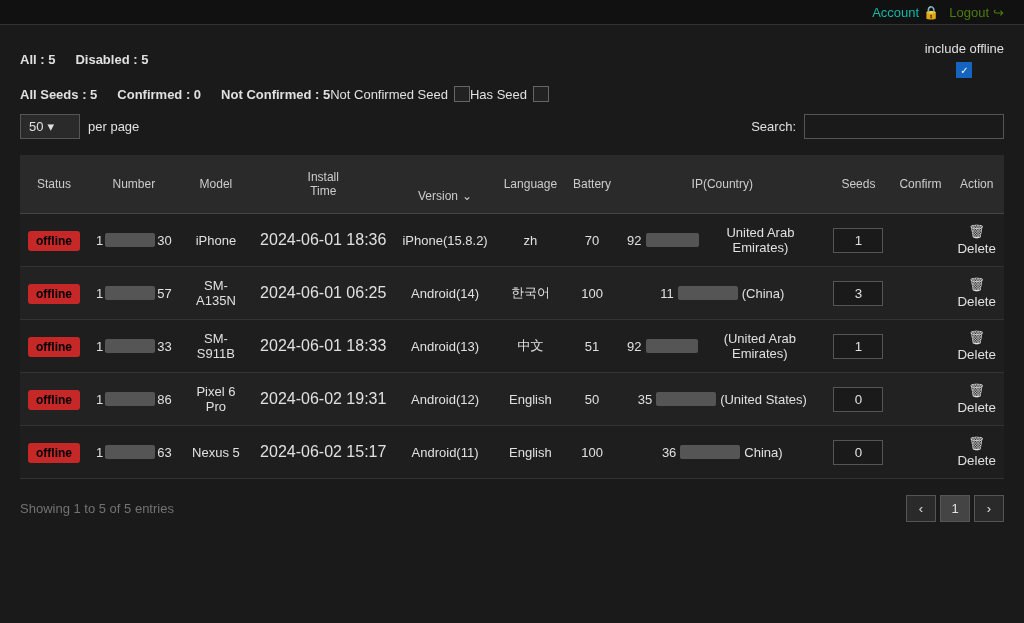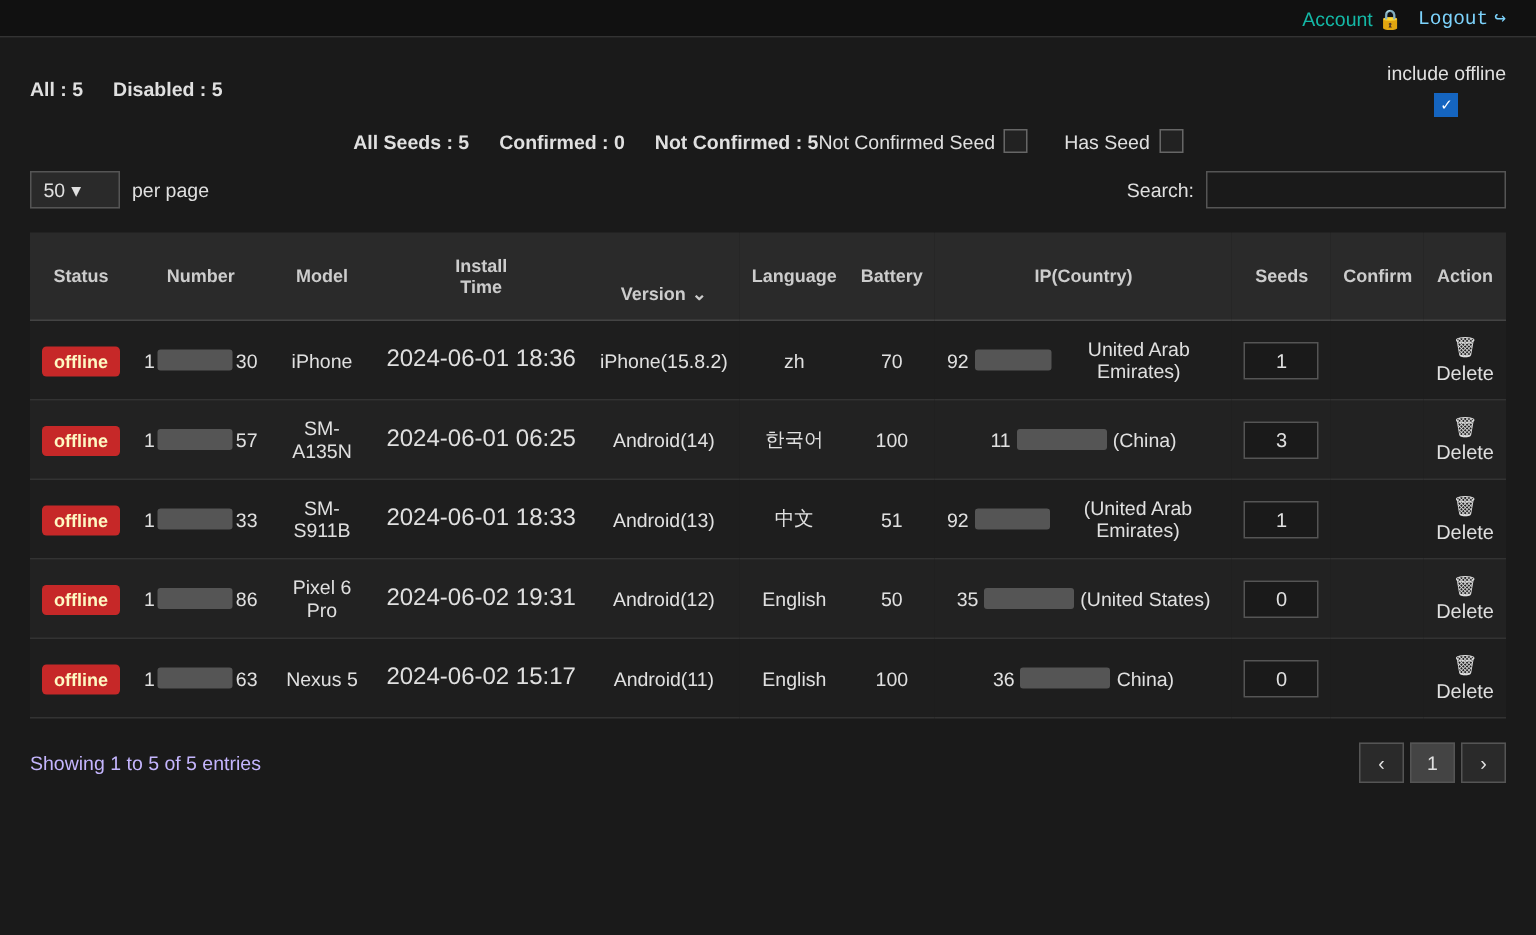--- a/index.html
+++ b/index.html
@@ -37,23 +37,22 @@
       display: flex;
       align-items: center;
       gap: 4px;
       color: #14b8a6;
       cursor: pointer;
     }
     .header-logout {
       display: flex;
       align-items: center;
       gap: 4px;
-      color: #7dd3fc;
+      color: #4d7c0f;
       cursor: pointer;
-      font-family: Liberation Mono, monospace;
     }
     .content {
       padding: 16px 20px;
     }
     .filters-row {
       display: flex;
       align-items: center;
       justify-content: space-between;
       margin-bottom: 8px;
     }
@@ -68,32 +67,32 @@
     }
     .filters-right {
       display: flex;
       align-items: center;
       gap: 6px;
       flex-direction: column;
     }
     .seeds-row {
       display: flex;
       align-items: center;
-      justify-content: center;
+      justify-content: flex-start;
       margin-bottom: 12px;
     }
     .seeds-left {
       display: flex;
       align-items: center;
       gap: 20px;
     }
     .seeds-right {
       display: flex;
       align-items: center;
-      gap: 24px;
+      gap: 0;
     }
     .seed-filter {
       display: flex;
       align-items: center;
       gap: 6px;
     }
     .checkbox-custom {
       width: 16px;
       height: 16px;
       border: 1px solid #666;
@@ -150,42 +149,42 @@
     table {
       width: 100%;
       border-collapse: collapse;
     }
     thead tr {
       background: #2a2a2a;
     }
     thead th {
       padding: 10px 8px;
       text-align: center;
-      font-weight: bold;
+      font-weight: normal;
       color: #ccc;
       border-bottom: 1px solid #444;
       font-size: 12px;
     }
     tbody tr {
       border-bottom: 1px solid #333;
     }
     tbody tr:nth-child(odd) {
       background: #1e1e1e;
     }
     tbody tr:nth-child(even) {
       background: #222;
     }
     tbody td {
       padding: 10px 8px;
       text-align: center;
       vertical-align: middle;
     }
     .status-offline {
       background: #c62828;
-      color: #fef9c3;
+      color: #000000;
       padding: 3px 8px;
       border-radius: 3px;
       font-size: 12px;
       font-weight: bold;
     }
     .seeds-input {
       background: #1a1a1a;
       border: 1px solid #555;
       color: #e0e0e0;
       text-align: center;
@@ -235,21 +234,21 @@
       gap: 4px;
       margin-top: 24px;
     }
     .pagination-row {
       display: flex;
       align-items: center;
       justify-content: space-between;
       margin-top: 16px;
     }
     .pagination-info {
-      color: #c4b5fd;
+      color: #737373;
       font-size: 13px;
     }
     .pagination-controls {
       display: flex;
       align-items: center;
       gap: 4px;
     }
     .page-btn {
       background: #2a2a2a;
       border: 1px solid #555;

